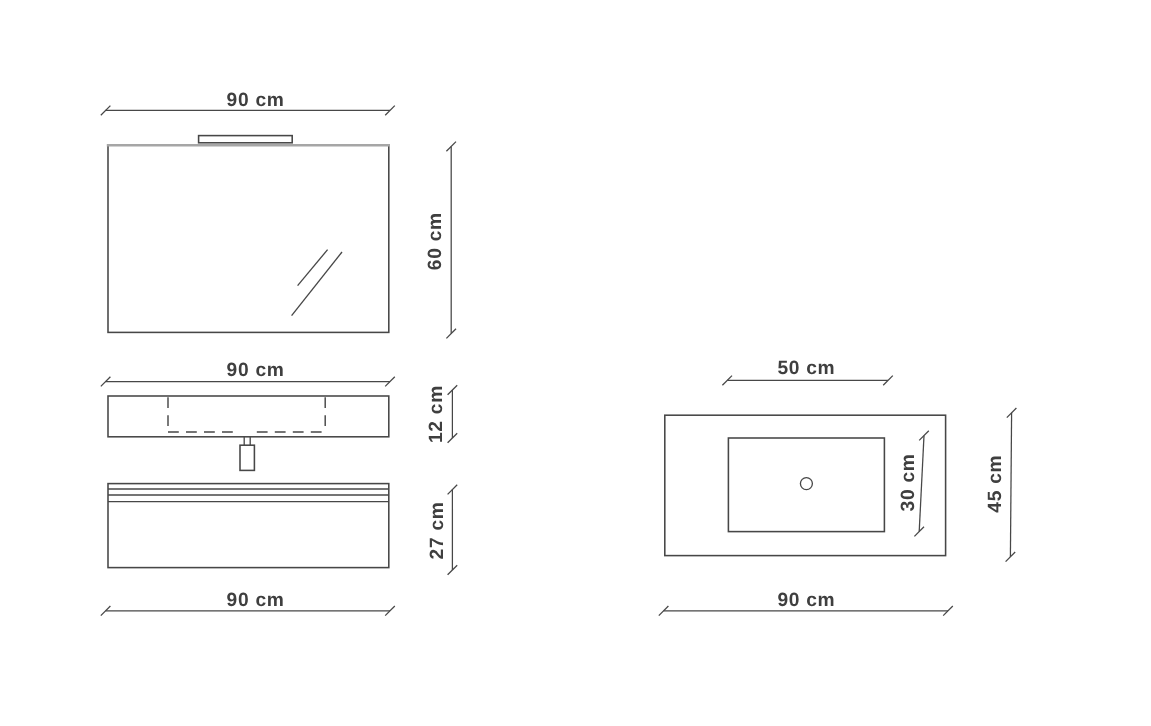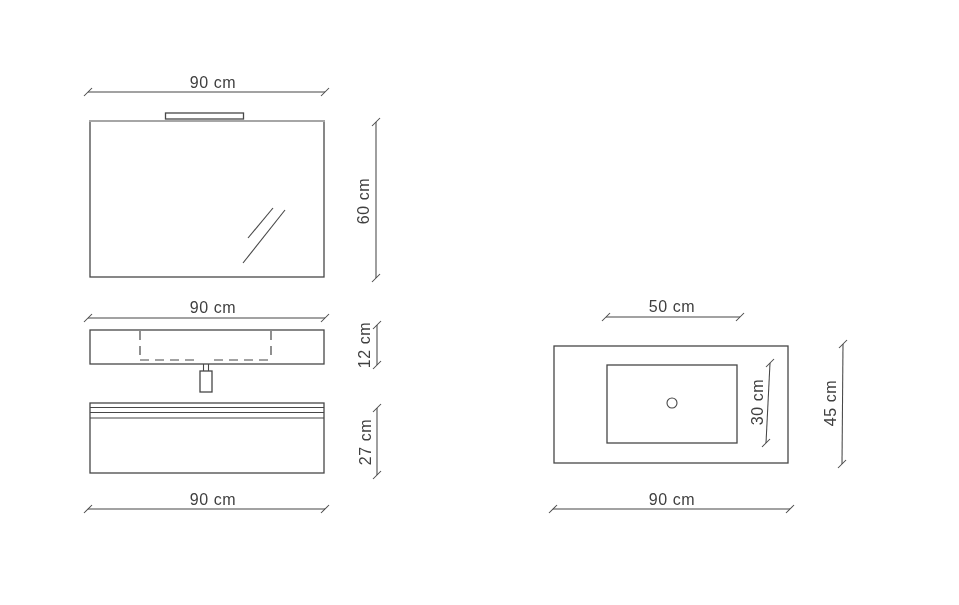--- a/index.html
+++ b/index.html
@@ -8,20 +8,21 @@
     --mirror-top:#a6a6a6;
     --bg:#ffffff;
   }
   html,body{margin:0;padding:0;background:var(--bg);}
   .stage{
     position:relative;
     width:959px;height:602px;
     background:var(--bg);
     font-family:"Liberation Sans", sans-serif;
     overflow:hidden;
+    font-weight:bold;
   }
   svg{display:block;}
   .outline{fill:none;stroke:var(--line);stroke-width:1.3;}
   .thin{fill:none;stroke:var(--line);stroke-width:1.1;}
   .dim{stroke:var(--line);stroke-width:1.05;fill:none;}
   .tick{stroke:var(--line);stroke-width:1.05;}
   .dashed{fill:none;stroke:var(--line);stroke-width:1.2;stroke-dasharray:9 6;}
   .mirror-top{stroke:var(--mirror-top);stroke-width:2.2;}
   .dim-label{
     fill:var(--text);

